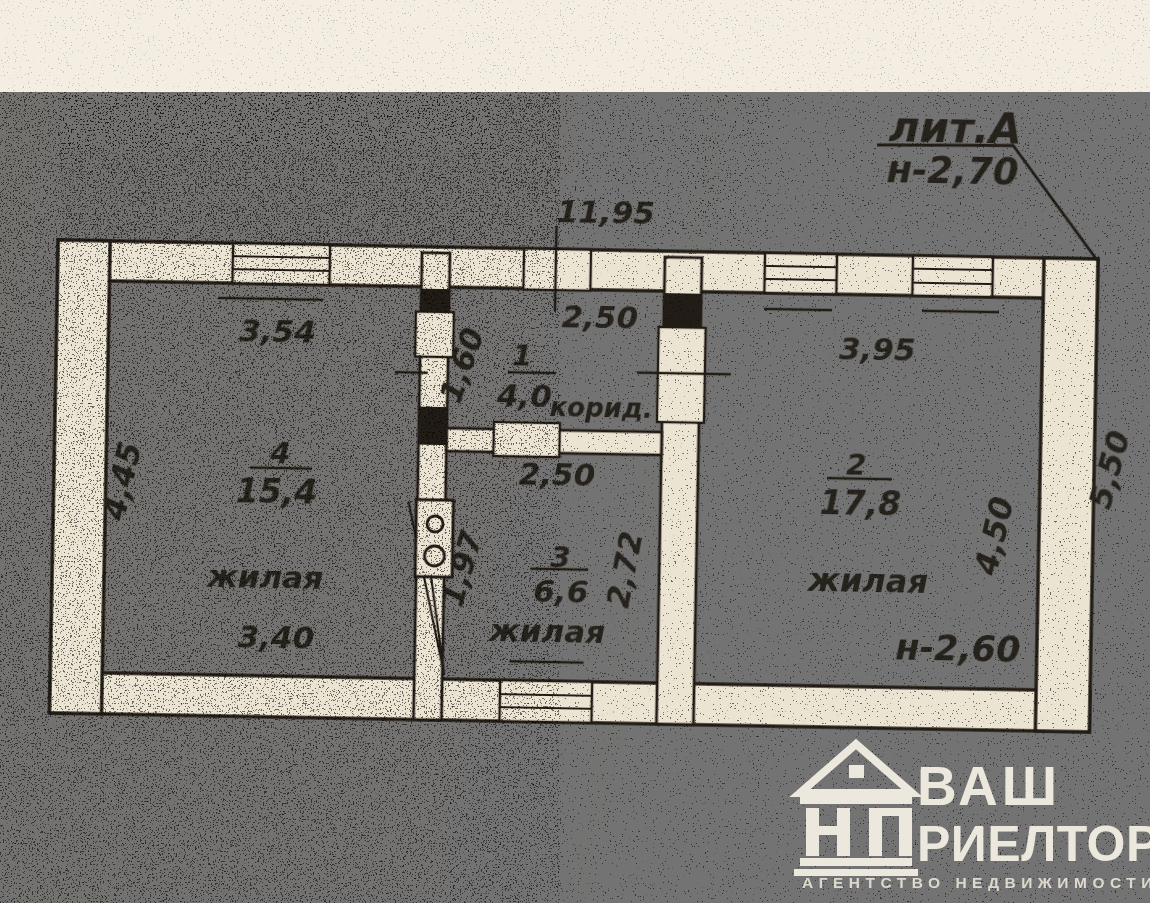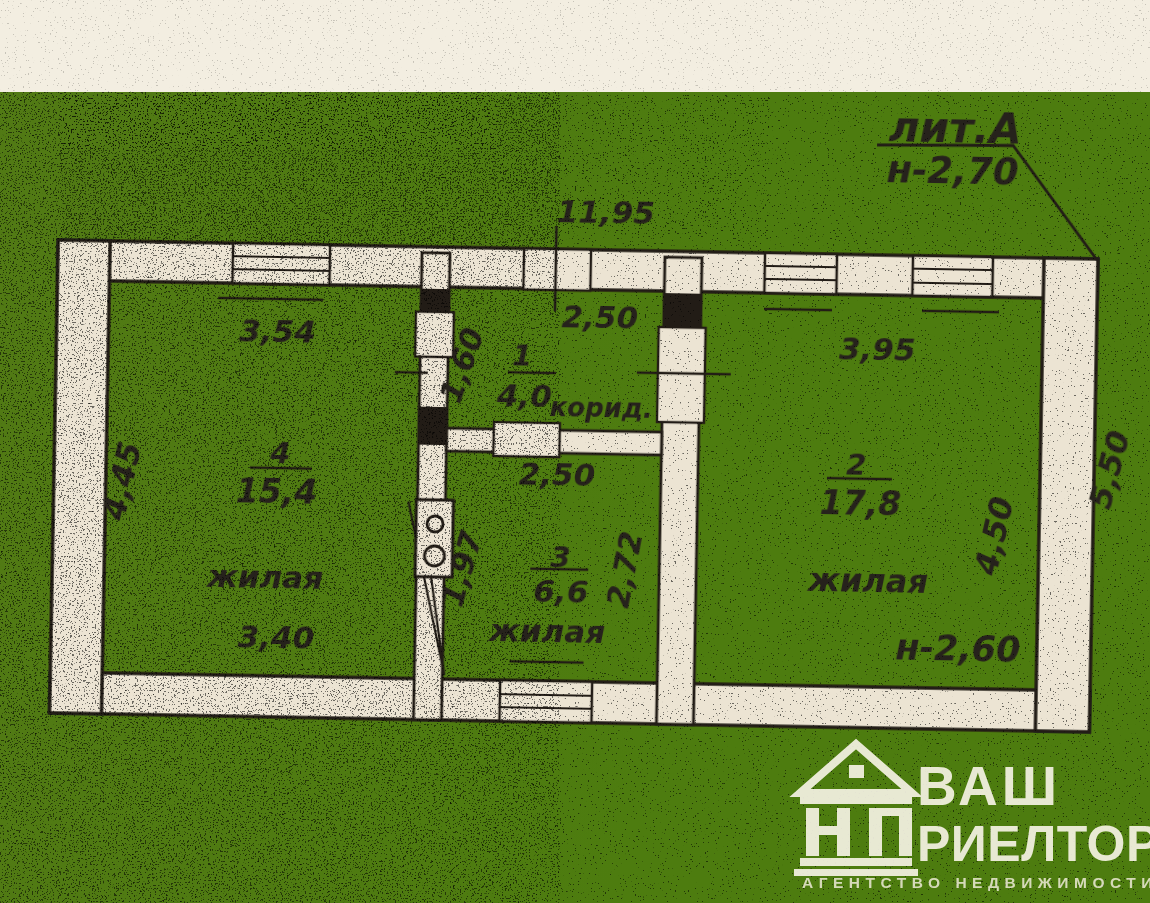--- a/index.html
+++ b/index.html
@@ -1,19 +1,19 @@
 <!DOCTYPE html>
 <html><head>
 <meta charset="utf-8">
 <style>
   html,body{margin:0;padding:0;background:#b9b2a4;}
   .page{
     position:relative;
     width:1150px;height:903px;
-    background:#4d7c0f;
+    background:#737373;
     overflow:hidden;
     font-family:"DejaVu Sans",sans-serif;
   }
   .page svg{position:absolute;left:0;top:0;}
   .shade{
     position:absolute;inset:0;pointer-events:none;
     background:linear-gradient(100deg, rgba(120,100,70,0.10) 0%, rgba(120,100,70,0.04) 38%, rgba(255,255,255,0) 60%);
   }
   text.dim{
     font-family:"DejaVu Sans",sans-serif;

